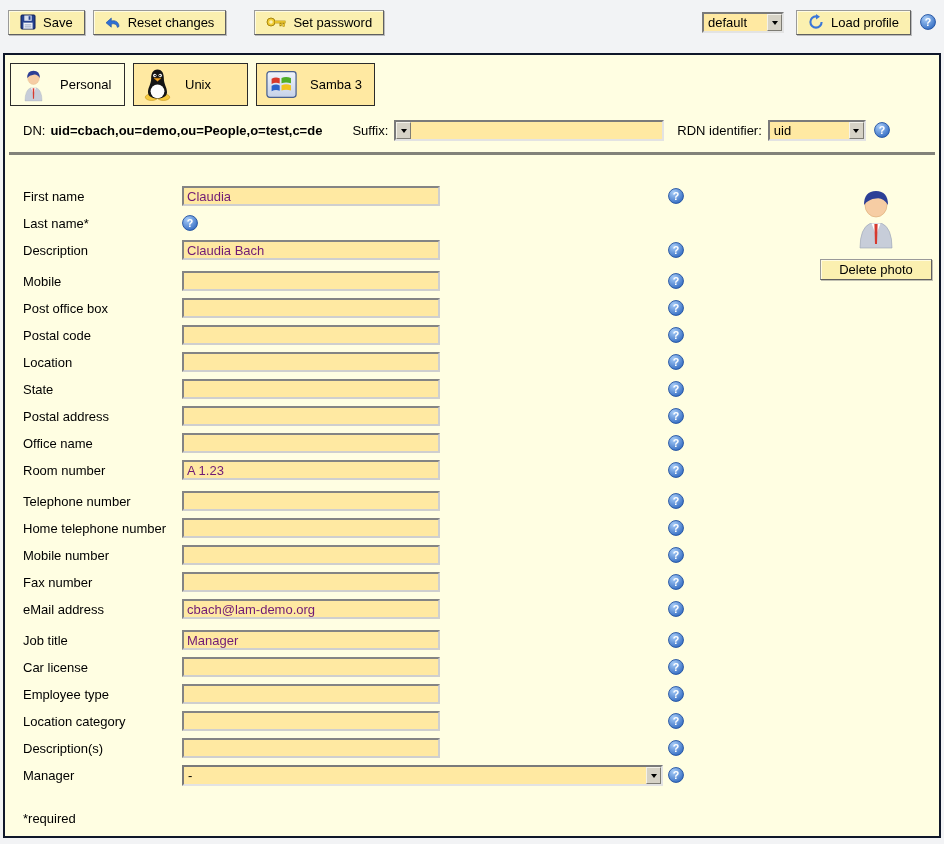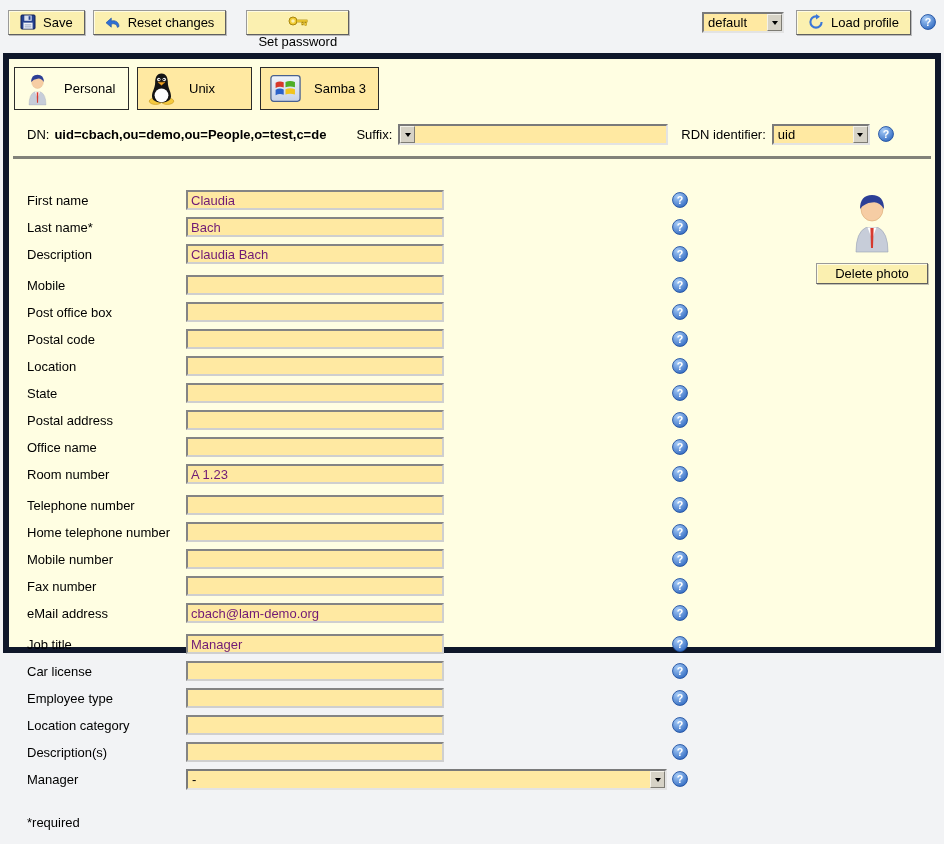--- a/index.html
+++ b/index.html
@@ -20,21 +20,21 @@
   .btn {
     display:inline-flex; align-items:center; gap:7px;
     height:25px; padding:4px 11px;
     background:#fbf0b0;
     border:1px solid #9a9a9a;
     border-right-color:#5f5f5f; border-bottom-color:#5f5f5f;
     box-shadow:1px 1px 0 rgba(120,120,120,.45), inset 1px 1px 0 #fffce2;
     font-size:13px; color:#000; cursor:pointer; white-space:nowrap;
   }
   .btn-gap { margin-left:8px; }
-  .btn-gap-lg { margin-left:20px;flex-direction:column; }
+  .btn-gap-lg { margin-left:28px; }
   .toolbar-right { margin-left:auto; display:flex; align-items:center; }
 
   
   .fake-select {
     display:flex; align-items:center;
     height:21px; background:#ffe9a2;
     border:2px solid; border-color:#7a7a7a #e3e3e3 #e3e3e3 #7a7a7a;
     font-size:13px; cursor:pointer; overflow:hidden;
   }
   .fs-text { padding:0 4px; white-space:nowrap; overflow:hidden; flex:1; }
@@ -49,22 +49,22 @@
     border:3.5px solid transparent; border-top:4.5px solid #000;
     margin-top:4px;
   }
   .profile-select { width:82px; margin-right:12px; }
 
   .help { display:inline-flex; flex:0 0 auto; cursor:pointer; }
 
   
   .panel {
     margin:19px 3px 0 3px;
-    height:600px;
-    border:6px solid #0f172a;
+    height:785px;
+    border:2px solid #0f172a;
     background:#fffee2;
     position:relative;
   }
 
   
   .tabs { display:flex; gap:8px; margin:8px 0 0 5px; }
   .tab {
     display:flex; align-items:center; gap:13px;
     height:43px; min-width:115px; padding:0 12px 0 9px;
     border:1px solid #2b2b2b;
@@ -282,23 +282,20 @@
     </div>
     <span class="help">
       <svg width="16" height="16" viewBox="0 0 15 15">
         <circle cx="7.5" cy="7.5" r="7" fill="url(#hg)" stroke="#1d4e9e" stroke-width="0.8"></circle>
         <text x="7.5" y="11" text-anchor="middle" font-size="10" font-weight="bold" fill="#ffffff" font-family="Liberation Sans, sans-serif">?</text>
       </svg>
     </span>
   </div>
       <div class="form-row">
     <div class="field-label">Last name*</div>
-    <div class="field-input-wrap">
-      <input class="field-input" type="text" value="Bach" style="">
-    </div>
     <span class="help">
       <svg width="16" height="16" viewBox="0 0 15 15">
         <circle cx="7.5" cy="7.5" r="7" fill="url(#hg)" stroke="#1d4e9e" stroke-width="0.8"></circle>
         <text x="7.5" y="11" text-anchor="middle" font-size="10" font-weight="bold" fill="#ffffff" font-family="Liberation Sans, sans-serif">?</text>
       </svg>
     </span>
   </div>
       <div class="form-row">
     <div class="field-label">Description</div>
     <div class="field-input-wrap">

